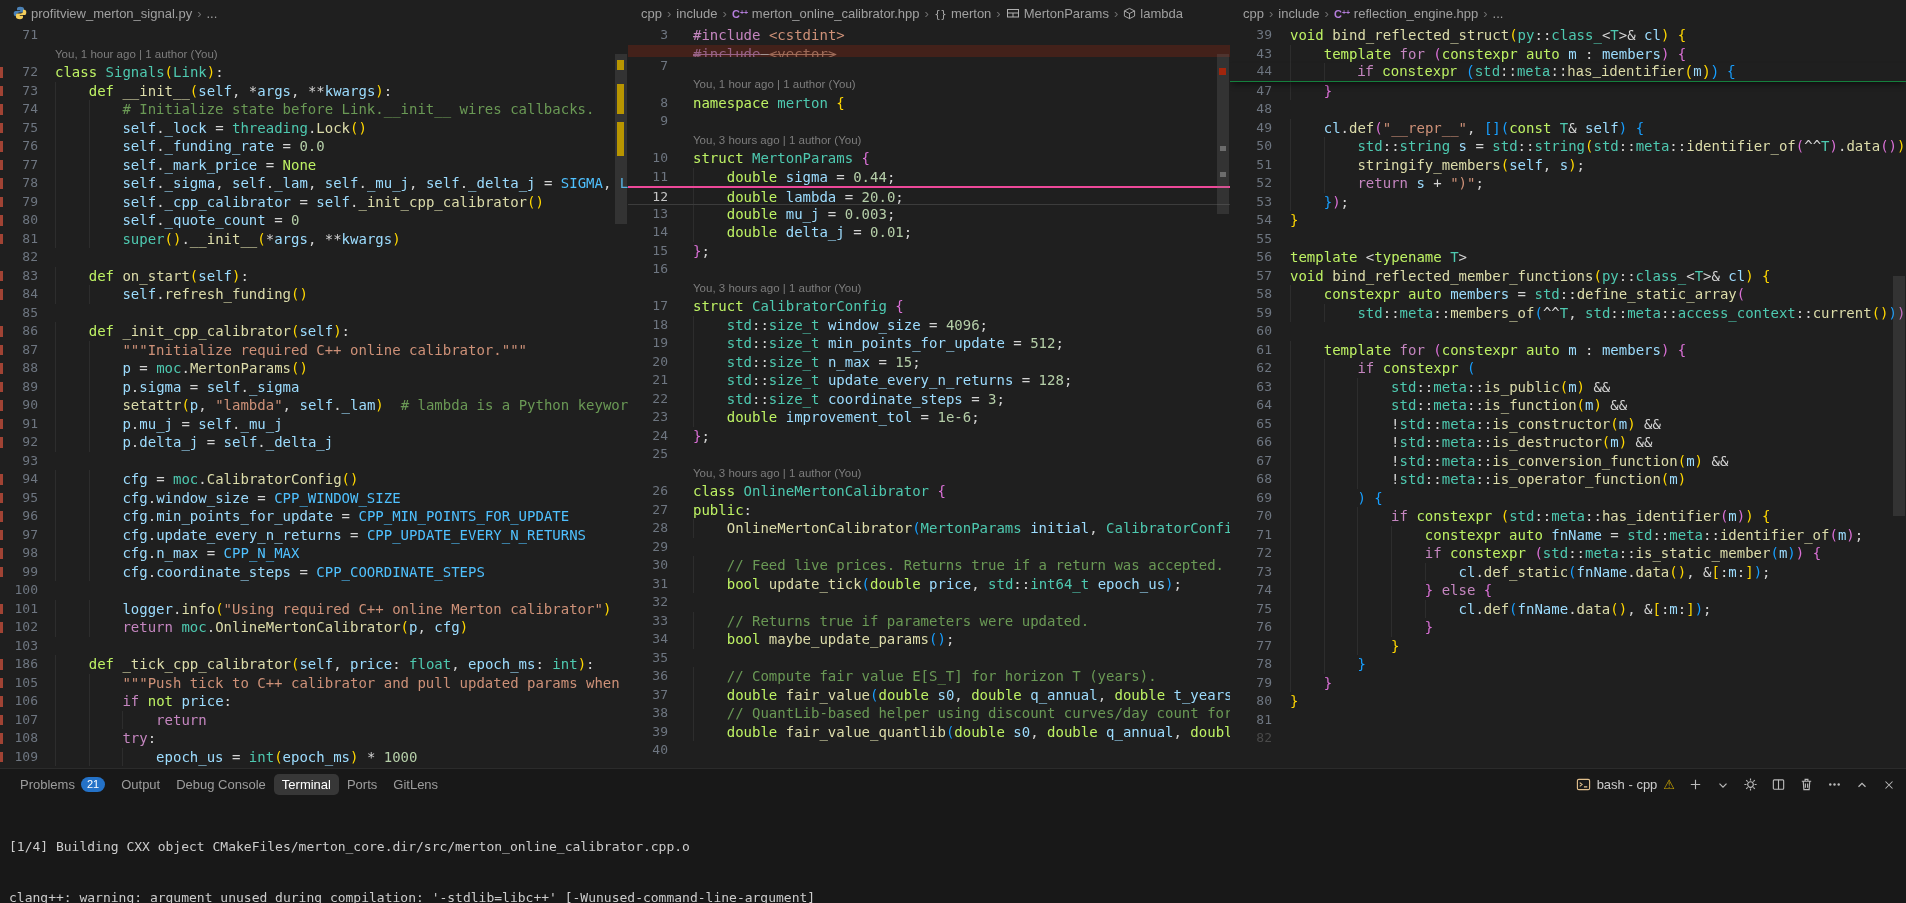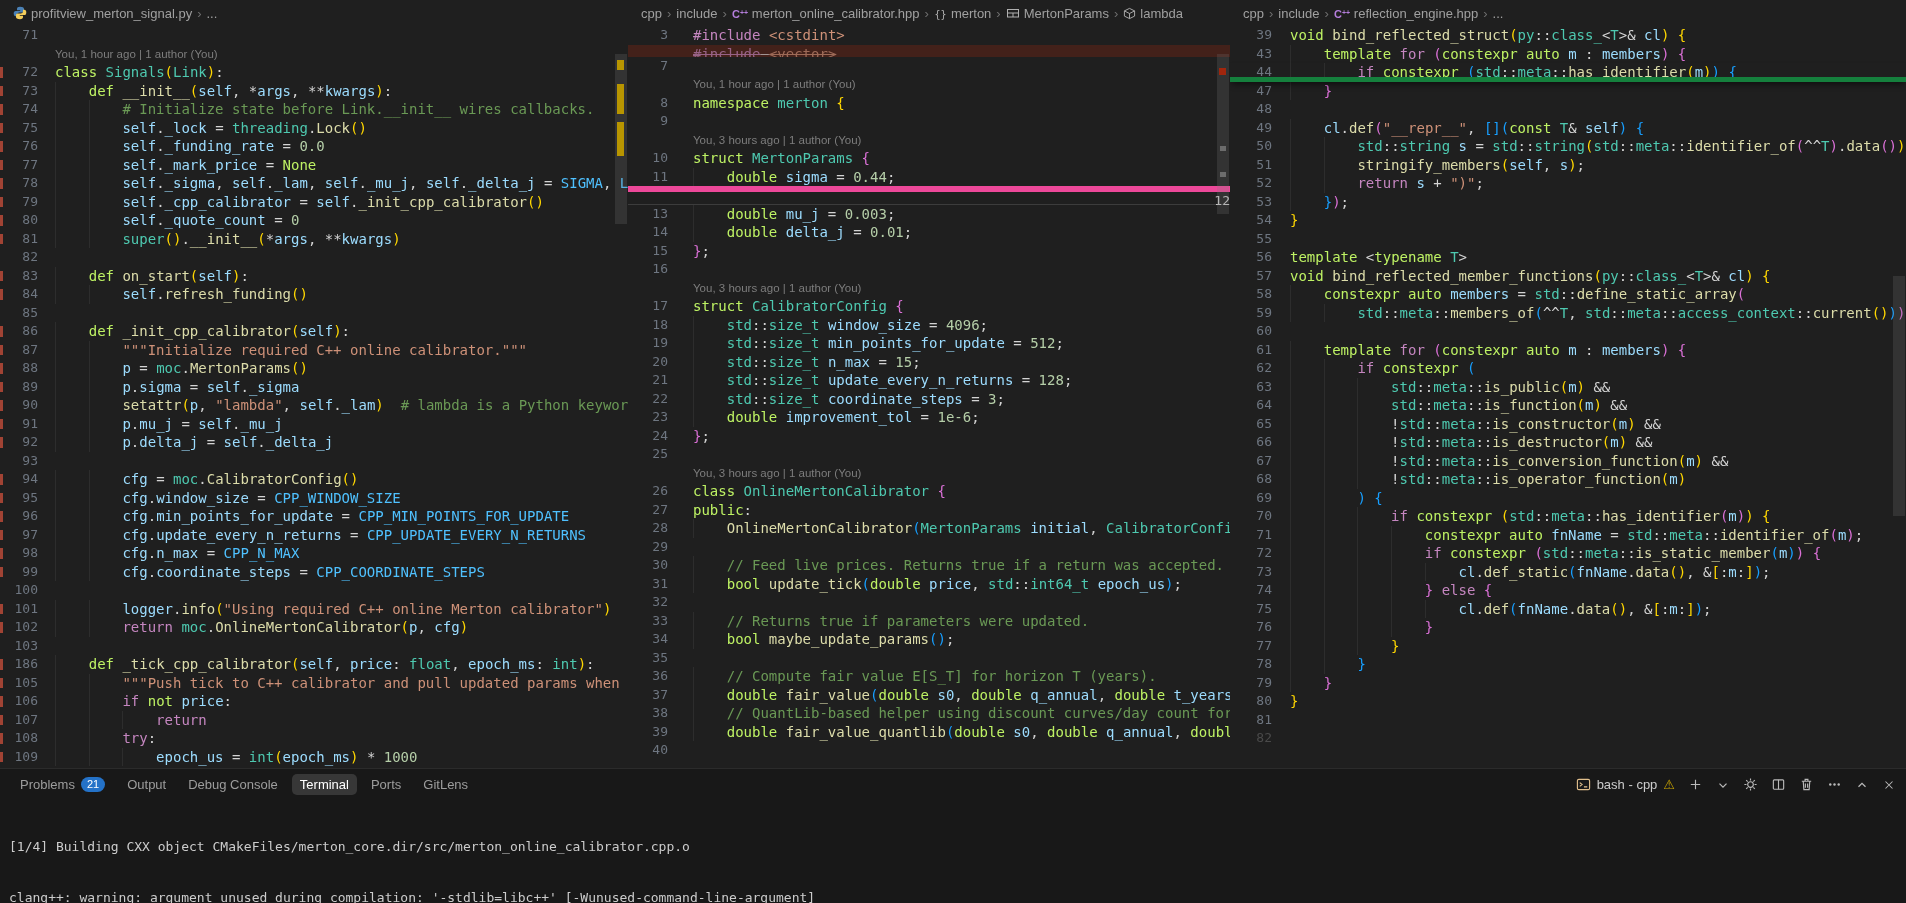--- a/index.html
+++ b/index.html
@@ -16,45 +16,45 @@
   .breadcrumbs .sep{margin:0 5px;color:#6e6e6e;}
   .crumb{display:inline-flex;align-items:center;gap:4px;cursor:pointer;}
   .bc-ic{display:inline-flex;align-items:center;}
   .rows{position:absolute;top:26px;left:0;right:0;bottom:0;overflow:hidden;}
   .row{position:relative;display:flex;height:18.5px;line-height:18.5px;
     font-family:"DejaVu Sans Mono",monospace;font-size:14px;color:#d4d4d4;box-sizing:border-box;}
   .row .ln{flex:0 0 var(--lnw);text-align:right;color:#6e7681;font-size:13px;}
   .row .ln.active{color:#c6c6c6;}
   .row .ln.dim{color:#4a4a4a;}
   .row .code{flex:1;white-space:pre;overflow:hidden;padding-left:var(--cpad);}
-  .row.cur{border-top:6px solid #ec4899;border-bottom:1px solid #3c3c3c;flex-direction:column;}
+  .row.cur{border-top:2px solid #ec4899;border-bottom:1px solid #3c3c3c;}
   .row.mark::before{content:"";position:absolute;left:0;top:4px;bottom:4px;width:2.5px;background:#a14334;}
   .row.blame .blame-text{font-family:"Liberation Sans",sans-serif;font-size:11.5px;color:#7d7d7d;}
   .row.del{height:12px;background:rgba(161,38,13,.28);}
   .row.del .code span{text-decoration:line-through;opacity:.65;}
   .row.sticky{background:#1f1f1f;z-index:3;}
-  .row.sticky-end{border-bottom:5px solid #15803d;box-shadow:0 4px 6px -2px rgba(0,0,0,.55);}
+  .row.sticky-end{border-bottom:1px solid #15803d;box-shadow:0 4px 6px -2px rgba(0,0,0,.55);font-family:Liberation Mono, monospace;}
   .ind{display:inline-block;width:4ch;height:18.5px;vertical-align:bottom;
     background:linear-gradient(#2d2d2d,#2d2d2d) left top/1px 100% no-repeat;}
   
   .kw{color:#bef264}.ct{color:#c586c0}.ty{color:#4ec9b0}.fn{color:#dcdcaa}
   .va{color:#9cdcfe}.cn{color:#4fc1ff}.nu{color:#b5cea8}.st{color:#ce9178}
   .co{color:#6a9955}.pl{color:#d4d4d4}.b1{color:#ffd700}.b2{color:#da70d6}.b3{color:#179fff}
   
   .ruler{position:absolute;top:26px;right:0;bottom:0;width:14px;}
   .rm{position:absolute;display:block;}
   .rm.y{left:3px;width:7px;background:#b89500;}
   .rm.r{left:3px;width:7px;background:#a1260d;}
   .rm.g{left:4px;width:6px;background:#6c6c6c;}
   .rm.th{left:1px;width:12px;background:rgba(121,121,121,.22);}
   
   .panel{position:absolute;left:0;right:0;top:768px;height:135px;background:#181818;
     border-top:1px solid #2b2b2b;box-sizing:border-box;}
   .panel-header{height:31px;display:flex;align-items:center;justify-content:space-between;padding:0 10px 0 12px;}
-  .tabs{display:flex;align-items:center;gap:6px;}
+  .tabs{display:flex;align-items:center;}
   .tab{display:flex;align-items:center;gap:6px;padding:3px 8px;font-size:13px;color:#9d9d9d;
     border-radius:5px;cursor:pointer;white-space:nowrap;}
   .tab.active{color:#ffffff;background:#373737;}
   .badge{background:#2472c8;color:#fff;font-size:11px;line-height:11px;padding:2px 6px;border-radius:9px;}
   .actions{display:flex;align-items:center;gap:13px;color:#cccccc;}
   .term-sel{display:flex;align-items:center;gap:6px;font-size:13px;color:#cccccc;cursor:pointer;}
   .warn{color:#cca700;font-size:13px;}
   .act{display:inline-flex;align-items:center;cursor:pointer;opacity:.9;}
   .terminal{padding:4px 0 0 9px;font-family:"DejaVu Sans Mono",monospace;font-size:13px;
     line-height:17px;color:#cccccc;white-space:pre;overflow:hidden;height:100px;}

